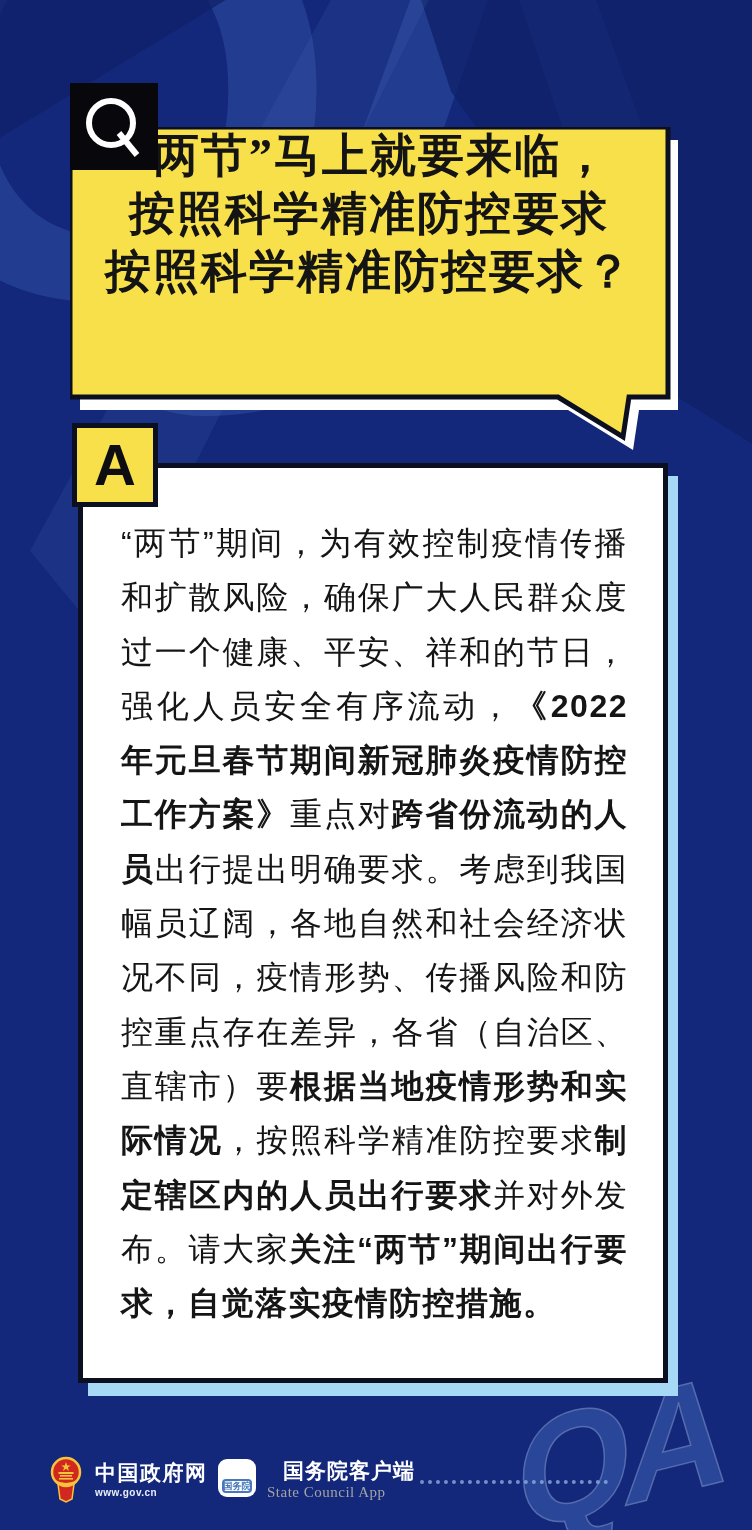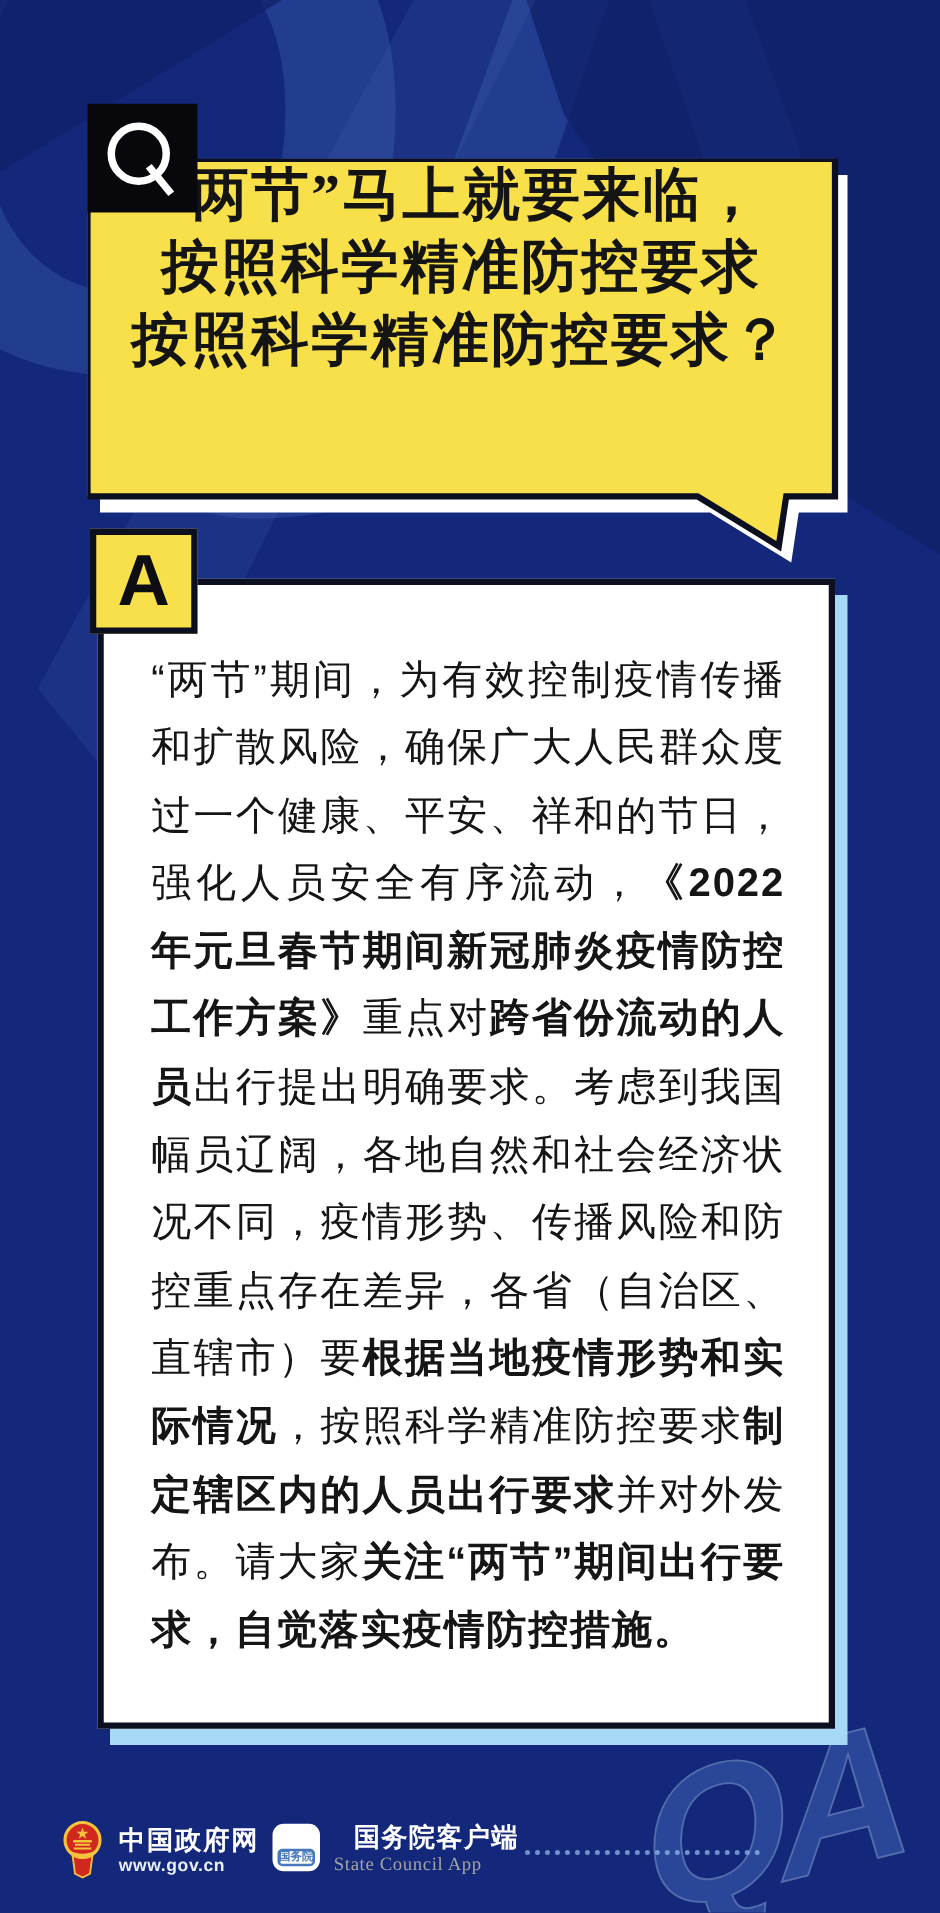--- a/index.html
+++ b/index.html
@@ -66,21 +66,21 @@
     font-size:32px;line-height:54.3px;letter-spacing:1.5px;color:#151515;
     text-align:justify;text-justify:inter-character;
   }
   .answer-body .seg{font-weight:400;}
   .answer-body .seg.bold{font-weight:700;}
   
   .footer{position:absolute;left:0;top:1450px;width:752px;height:60px;z-index:3;}
   .gov-group{position:absolute;left:50px;top:6px;display:flex;align-items:center;}
   .gov-text{margin-left:13px;}
   .gov-name{font-size:21px;font-weight:700;color:#ffffff;letter-spacing:1.5px;line-height:24px;}
-  .gov-url{font-size:14px;font-weight:600;color:#e9effa;letter-spacing:.5px;line-height:15px;}
+  .gov-url{font-size:10px;font-weight:600;color:#e9effa;letter-spacing:.5px;line-height:15px;}
   .app-group{position:absolute;left:218px;top:9px;display:flex;align-items:flex-start;}
   .app-icon{
     width:38px;height:38px;background:#ffffff;border-radius:9px;box-sizing:border-box;
     padding:20px 4px 3px 4px;display:flex;flex-direction:column;align-items:center;
   }
   .app-icon-frame{
     box-sizing:border-box;border:2px solid #4878bc;border-radius:4px;width:30px;height:17px;
     display:flex;align-items:center;justify-content:center;
   }
   .app-icon-cn{font-size:10px;font-weight:800;color:#4878bc;letter-spacing:0;line-height:1;transform:scale(.92);white-space:nowrap;}

